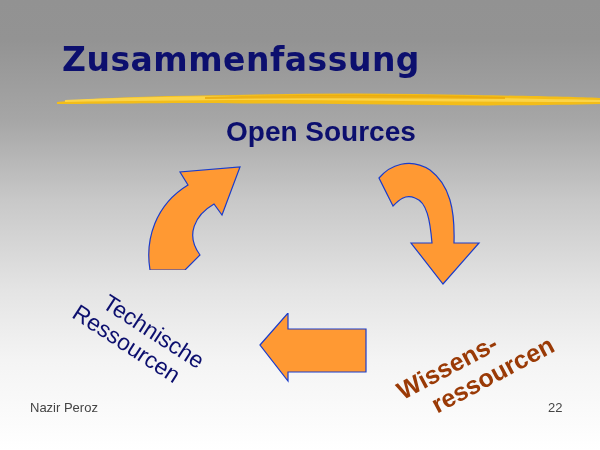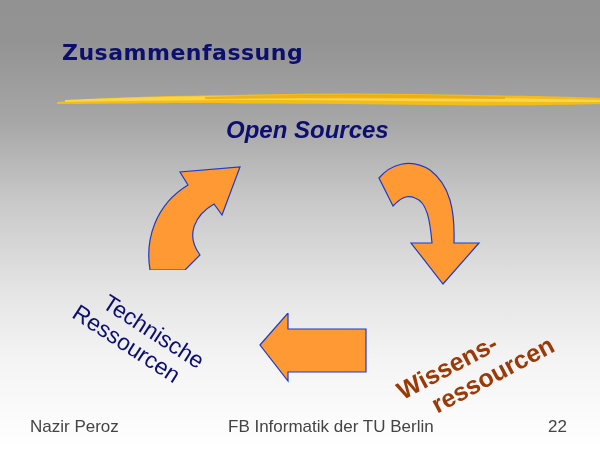--- a/index.html
+++ b/index.html
@@ -5,47 +5,47 @@
   html, body { margin: 0; padding: 0; }
   body { width: 600px; height: 450px; overflow: hidden; }
   .slide {
     position: relative; width: 600px; height: 450px;
     background: linear-gradient(to bottom, #929292 0px, #939393 40px, #a6a6a6 120px, #c8c8c8 200px, #e4e4e4 290px, #f4f4f4 360px, #fafafa 410px, #ffffff 450px);
     font-family: "Liberation Sans", sans-serif;
     overflow: hidden;
   }
   .title {
     position: absolute; left: 62px; top: 40px;
-    font-size: 22px; font-weight: bold; color: #0c0f6e;
+    font-size: 33px; font-weight: bold; color: #0c0f6e;
     letter-spacing: 0.5px; white-space: nowrap;
     font-family: "DejaVu Sans", sans-serif;
   }
   .brush { position: absolute; left: 55px; top: 84px; width: 545px; height: 26px; }
   .subtitle {
     position: absolute; left: 226px; top: 116px;
-    font-size: 24px; font-weight: bold; color: #0c0f6e; white-space: nowrap; font-style: italic;
+    font-size: 28px; font-weight: bold; color: #0c0f6e; white-space: nowrap;
   }
   .arrow { position: absolute; }
   .tech-label {
     position: absolute; left: 112px; top: 290px;
     color: #0c0f6e; font-size: 23px; line-height: 25px;
     transform-origin: 0 0; transform: rotate(33deg);
     white-space: nowrap;
   }
   .tech-label span { display: block; }
   .tech-label .l2 { margin-left: -20px; }
   .wiss-label {
     position: absolute; left: 392px; top: 380px;
     color: #9a3a06; font-size: 25px; font-weight: bold; line-height: 28px;
     transform-origin: 0 0; transform: rotate(-28deg);
     white-space: nowrap;
   }
   .wiss-label span { display: block; }
   .wiss-label .l2 { margin-left: 24px; }
-  .footer { position: absolute; top: 417px; font-size: 17px; color: #444; white-space: nowrap; }
+  .footer { position: absolute; top: 400px; font-size: 13px; color: #444; white-space: nowrap; }
   .f-left { left: 30px; }
   .f-center { left: 228px; }
   .f-right { left: 548px; }
 </style>
 </head>
 <body>
 
 <div class="slide">
 
   <div class="title">Zusammenfassung</div>
@@ -74,15 +74,14 @@
     <span>Technische</span>
     <span class="l2">Ressourcen</span>
   </div>
 
   <div class="wiss-label">
     <span>Wissens-</span>
     <span class="l2">ressourcen</span>
   </div>
 
   <div class="footer f-left">Nazir Peroz</div>
-  <div class="footer f-center">FB Informatik der TU Berlin</div>
   <div class="footer f-right">22</div>
 </div>
 
 </body></html>

